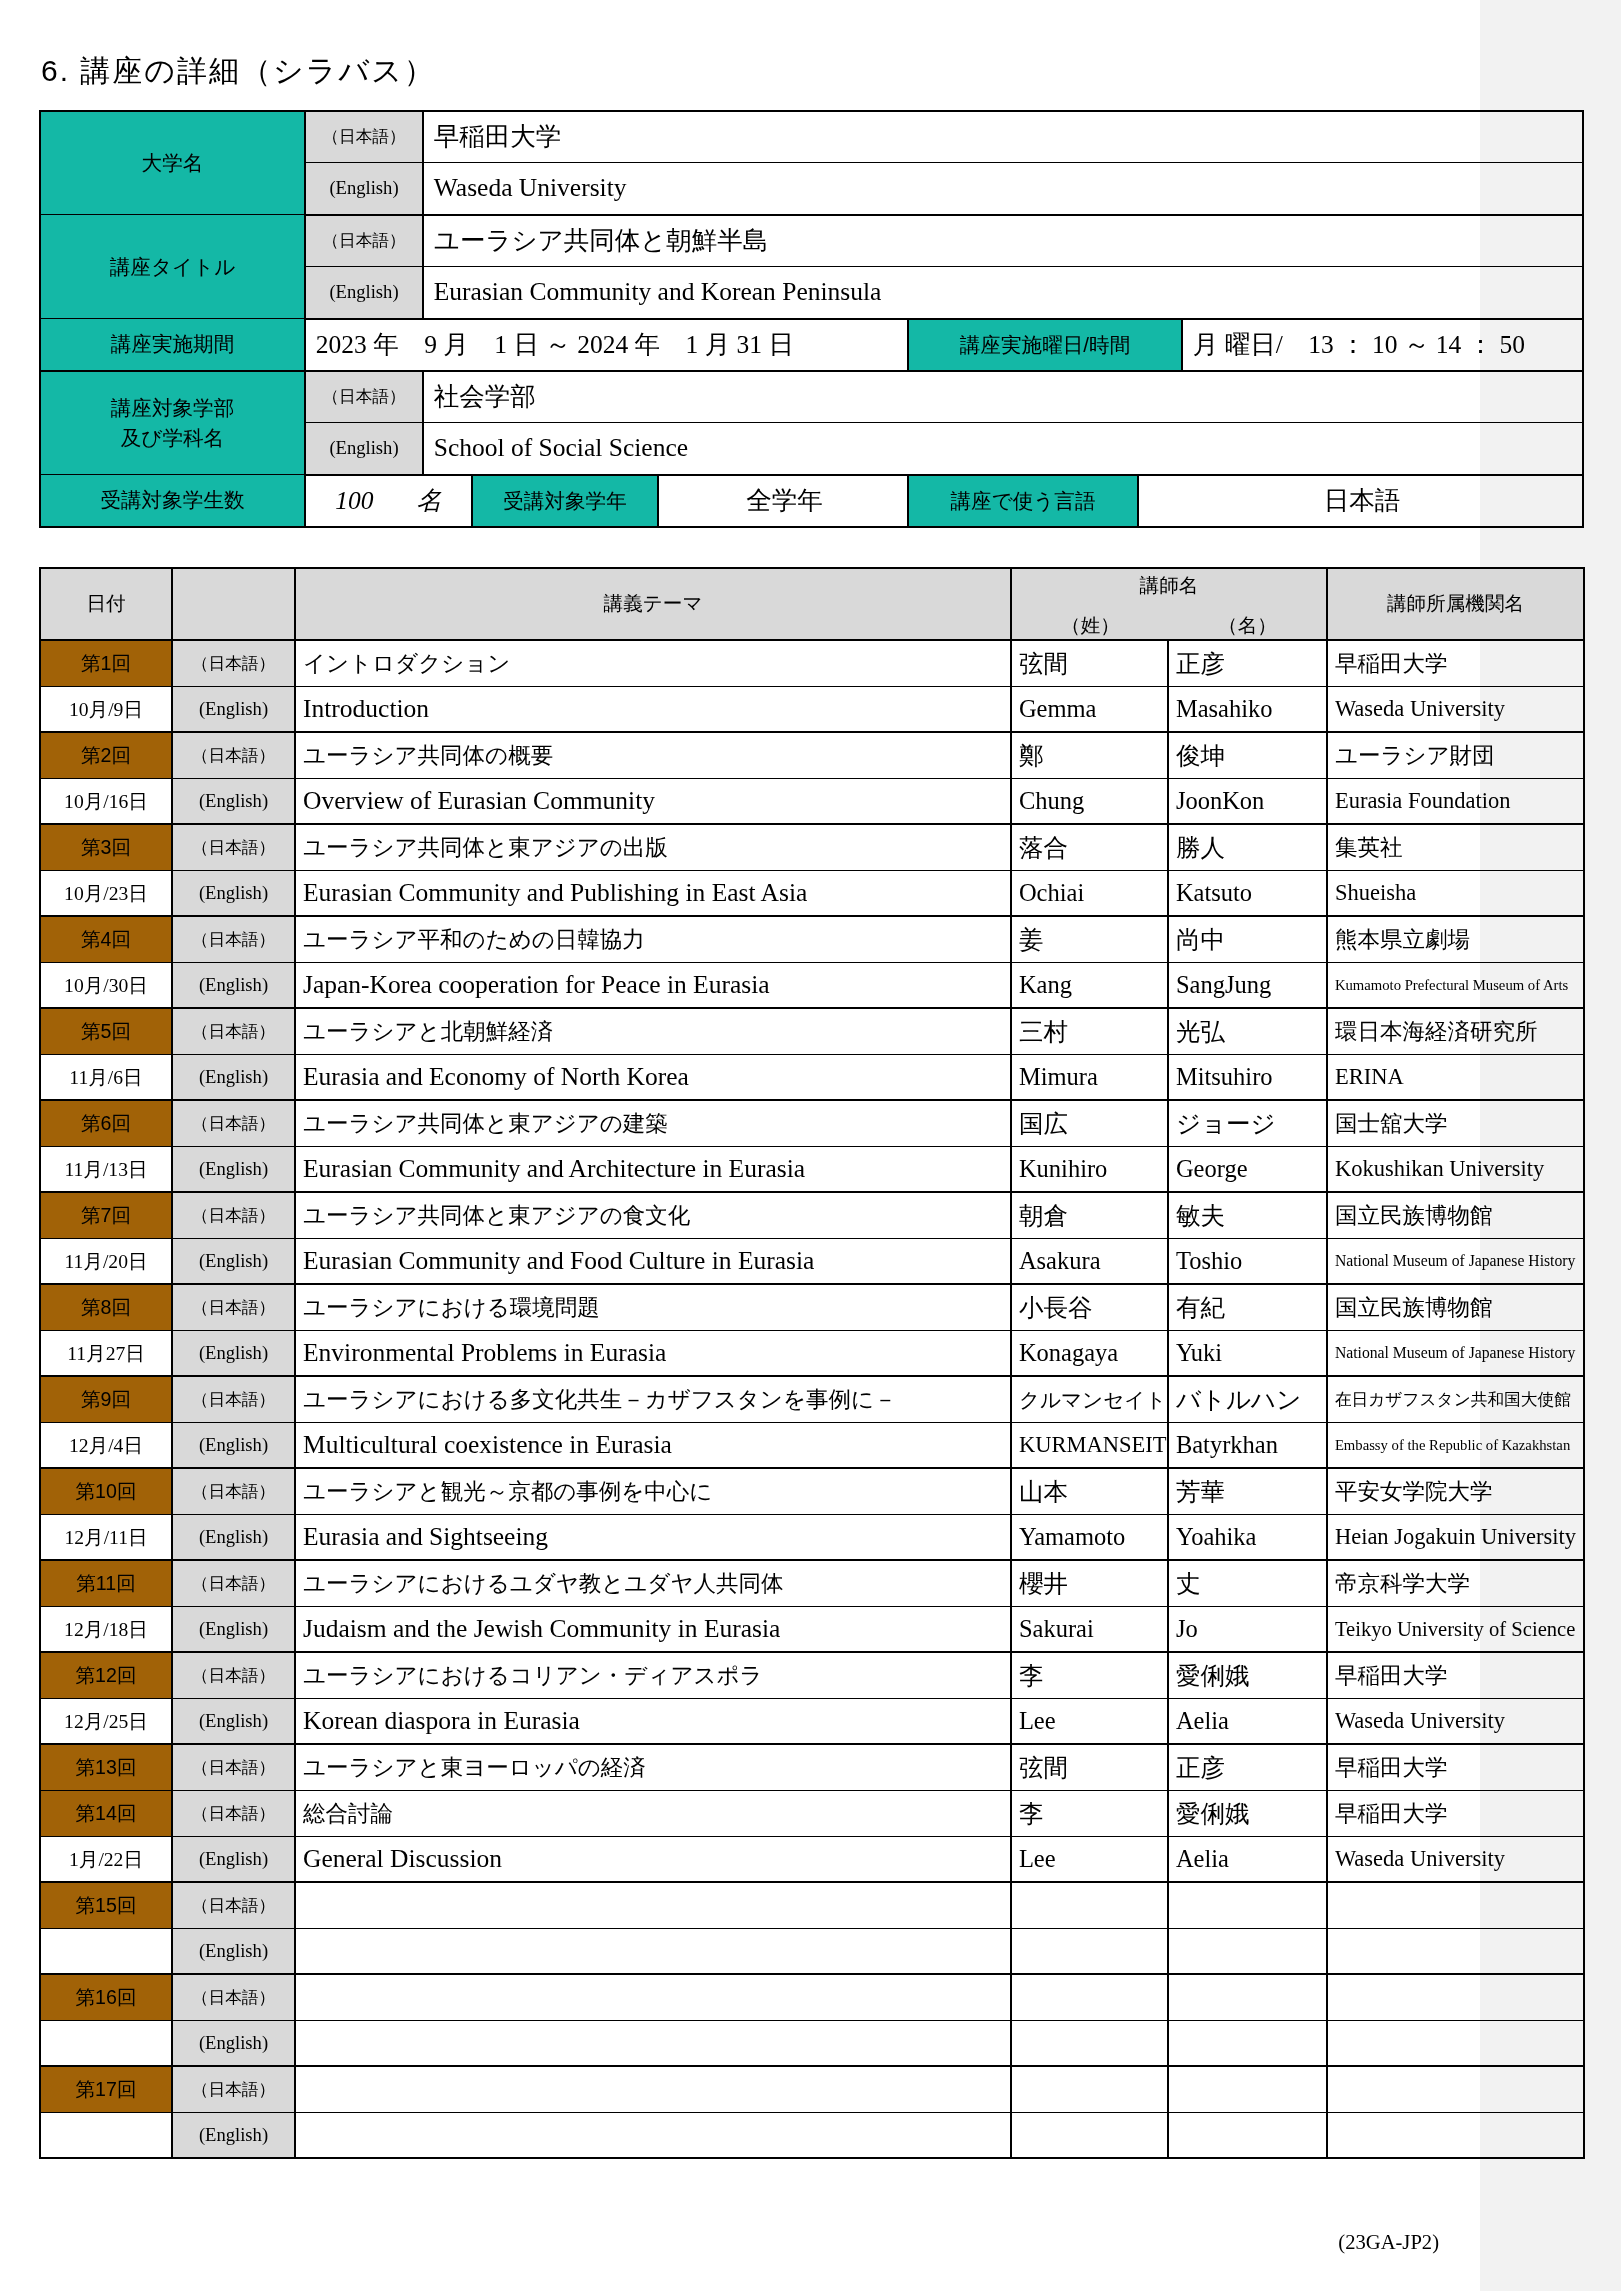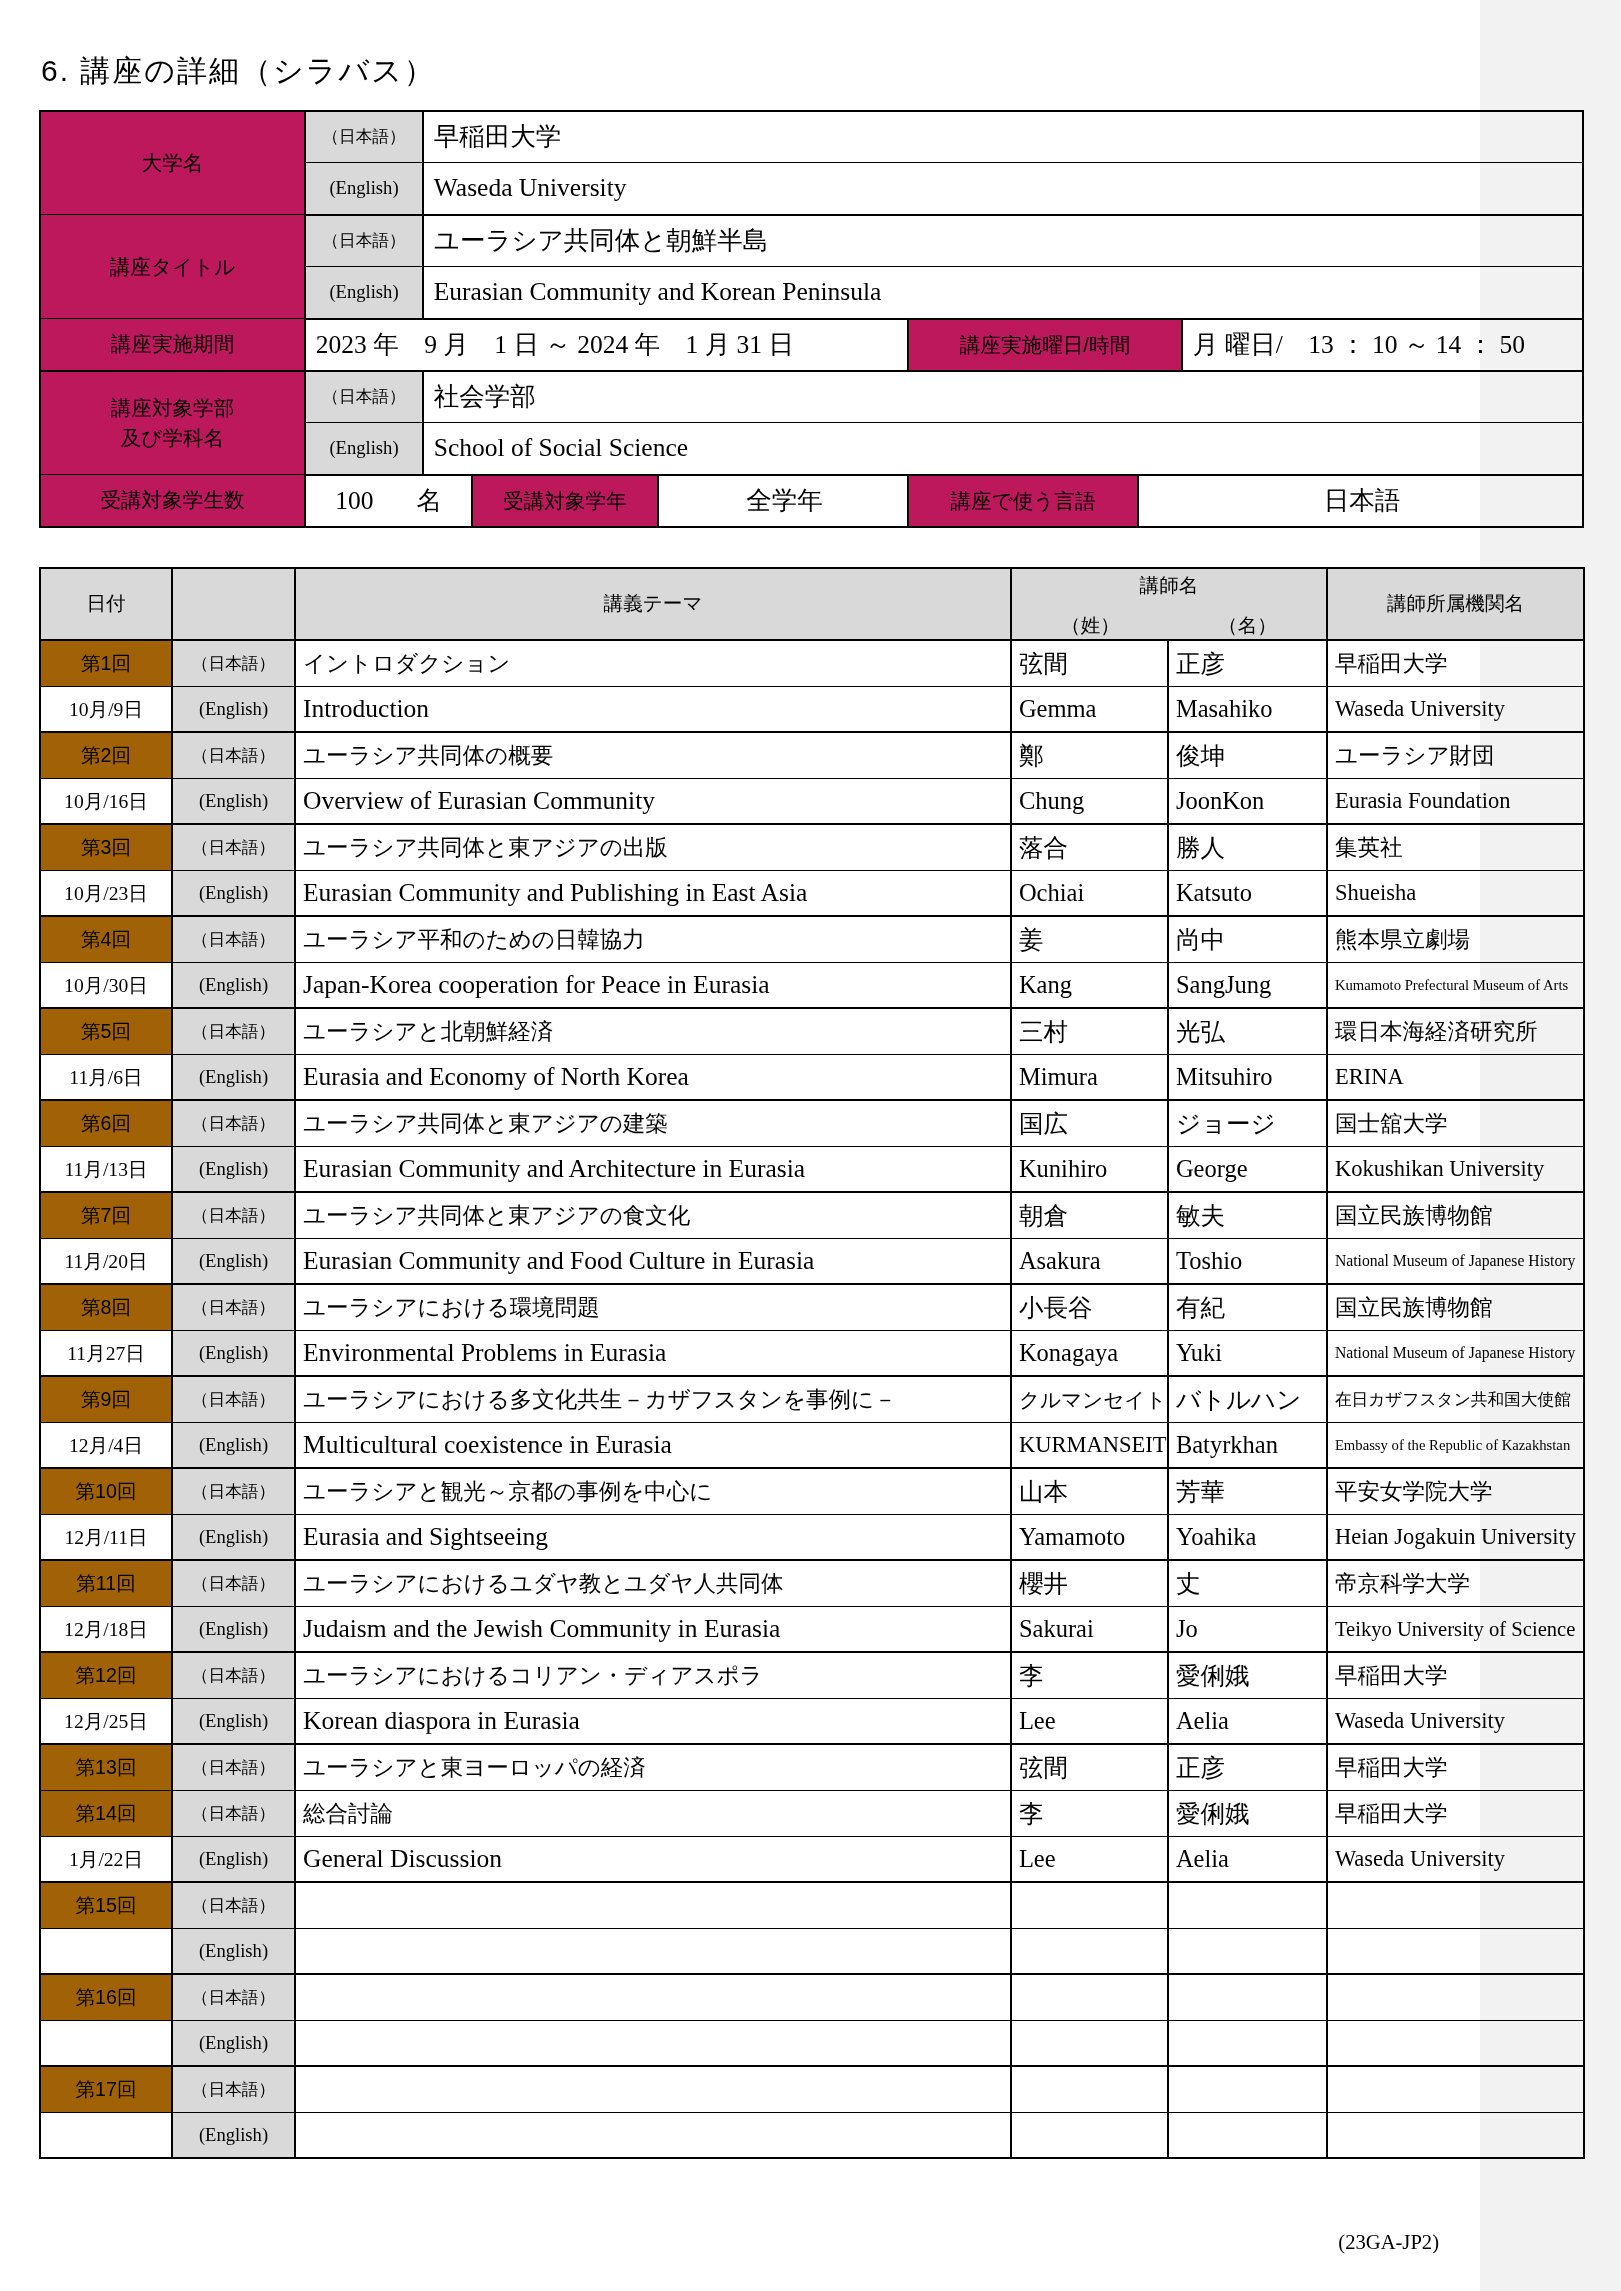--- a/index.html
+++ b/index.html
@@ -8,25 +8,25 @@
   .page{width:1480px;height:2292px;background:#ffffff;box-sizing:border-box;
         padding:51px 39px 0 39px;position:relative;}
   h1{font-size:30px;font-weight:normal;margin:0 0 17.6px 2px;letter-spacing:2px;
      font-family:"Liberation Sans","DejaVu Sans",sans-serif;}
   table{border-collapse:collapse;table-layout:fixed;width:1543px;
         border:2.9px solid #000;}
   td,th{box-sizing:border-box;overflow:hidden;vertical-align:middle;padding:0;}
   
   .info td{border-left:2px solid #000;border-bottom:1px solid #000;height:52px;}
   .info tr.end td{border-bottom:2.9px solid #000;}
-  .info .lbl,.info .lbl2{background:#be185d;text-align:center;font-size:20.6px;
+  .info .lbl,.info .lbl2{background:#14b8a6;text-align:center;font-size:20.6px;
         font-family:"Liberation Sans","DejaVu Sans",sans-serif;white-space:pre-line;line-height:1.45;}
   .info .val{font-size:25.5px;padding-left:9.8px;white-space:nowrap;}
   .info .val.center{text-align:center;padding-left:3px;}
-  .cnt{display:flex;align-items:center;justify-content:center;gap:43px;font-size:25.5px;}
+  .cnt{display:flex;align-items:center;justify-content:center;gap:43px;font-size:25.5px;font-style:italic;}
   
   .lang{background:#d9d9d9;text-align:center;white-space:nowrap;}
   .lang.ja{font-size:16.7px;font-family:"Liberation Sans","DejaVu Sans",sans-serif;}
   .lang.en{font-size:18.6px;}
   
   .sched{margin-top:39px;}
   .sched thead th{background:#d9d9d9;border-left:2px solid #000;border-bottom:2.9px solid #000;
         height:69px;font-weight:normal;font-size:19.6px;
         font-family:"Liberation Sans","DejaVu Sans",sans-serif;}
   .sched td{border-left:2px solid #000;border-bottom:1px solid #000;height:46px;}

